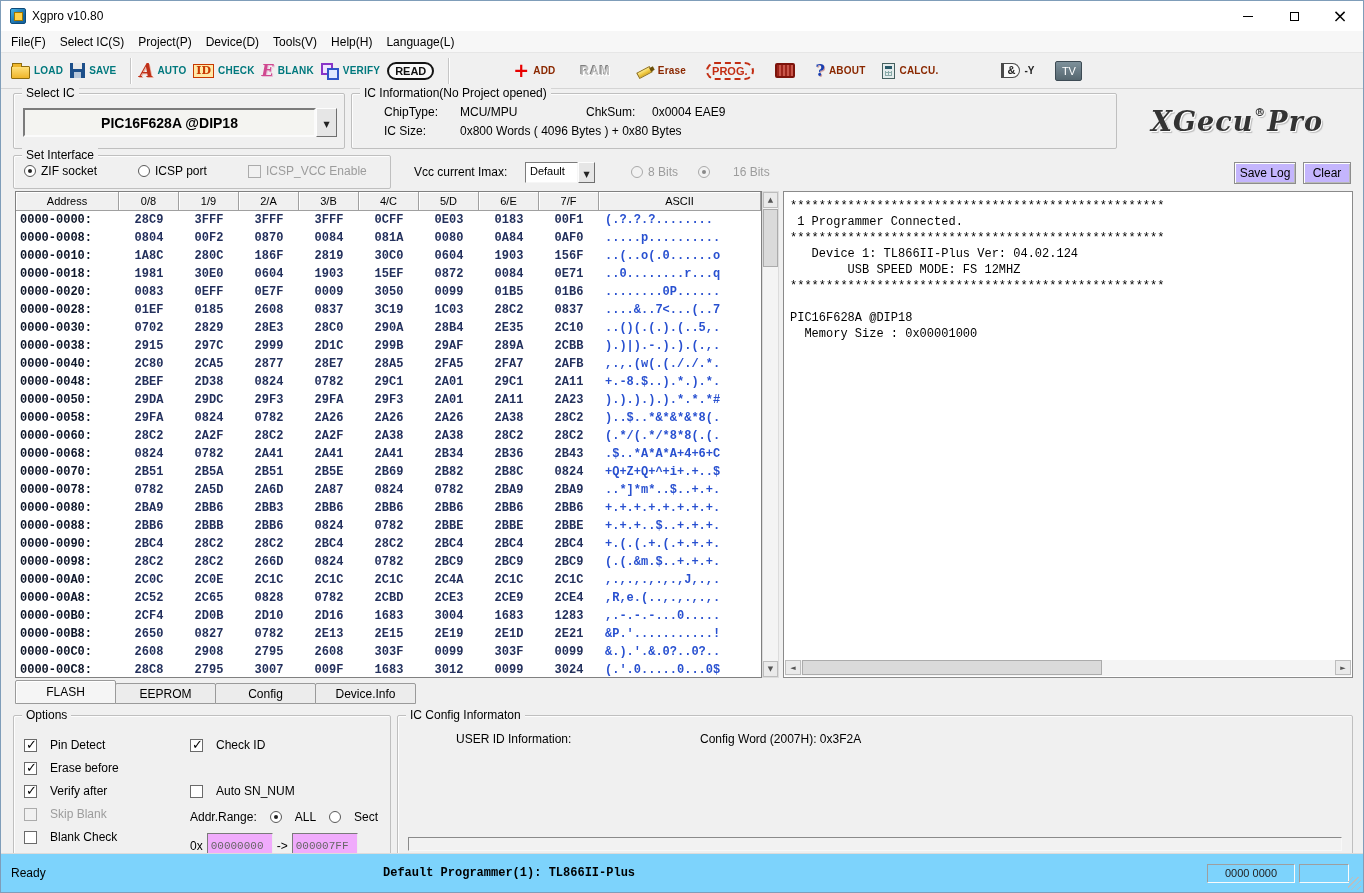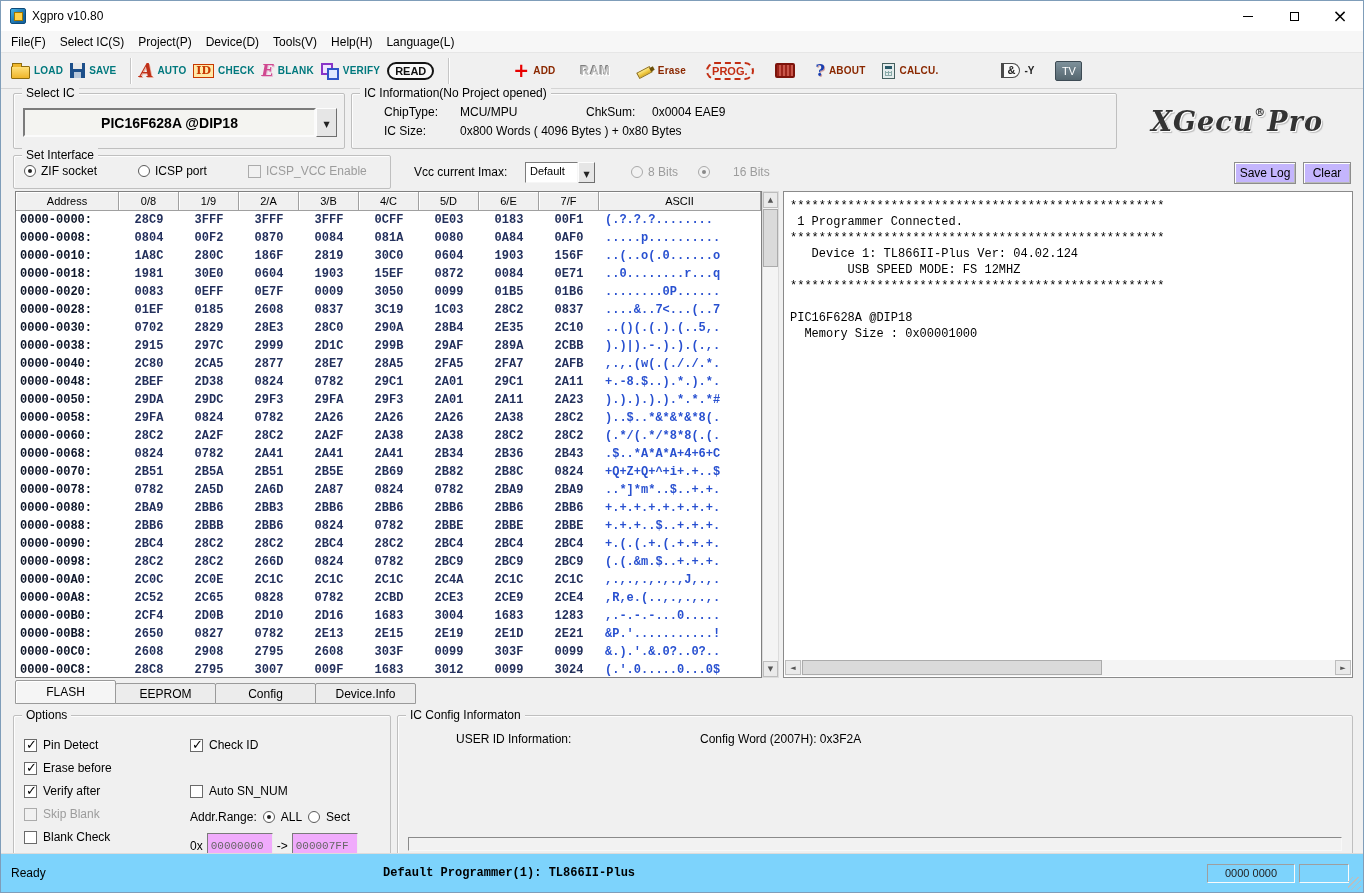--- a/index.html
+++ b/index.html
@@ -126,21 +126,21 @@
   .sch-right::before{content:"►";font-size:7px;color:#555;font-family:"DejaVu Sans",sans-serif}
   .hthumb{position:absolute;left:17px;top:0;width:300px;height:15px;background:#dadada;border:1px solid #ababab}
 
   
   .tabbar{position:absolute;left:14px;top:679px;height:24px;display:flex}
   .tab{width:101px;height:21px;margin-top:3px;background:#ececec;border:1px solid #9a9a9a;border-radius:2px 2px 0 0;display:flex;align-items:center;justify-content:center;margin-right:-1px}
   .tab.active{height:24px;margin-top:0;background:#f5f5f5;box-shadow:inset 1px 1px 0 #fff;z-index:2}
 
   
   .g-options{left:12px;top:714px;width:378px;height:146px}
-  .opt{position:absolute;display:flex;align-items:center;gap:6px}
+  .opt{position:absolute;display:flex;align-items:center;gap:13px}
   .o-pin{left:10px;top:22px}.o-erase{left:10px;top:45px}.o-verify{left:10px;top:68px}.o-skip{left:10px;top:91px}.o-blank{left:10px;top:114px}
   .o-checkid{left:176px;top:22px}.o-autosn{left:176px;top:68px}
   .o-range{left:176px;top:94px}
   .o-hex{left:176px;top:117px;gap:4px}
   .rng{width:66px;height:17px;border:1px solid;border-color:#7a7a7a #ededed #ededed #7a7a7a;background:#f0abfc;color:#666;font-family:"Liberation Mono",monospace;font-size:11px;padding:12px 3px}
 
   
   .g-config{left:396px;top:714px;width:956px;height:146px}
   .uid-header{position:absolute;left:58px;top:16px}
   .user-id-list{position:absolute;left:44px;top:33px;line-height:16px}

